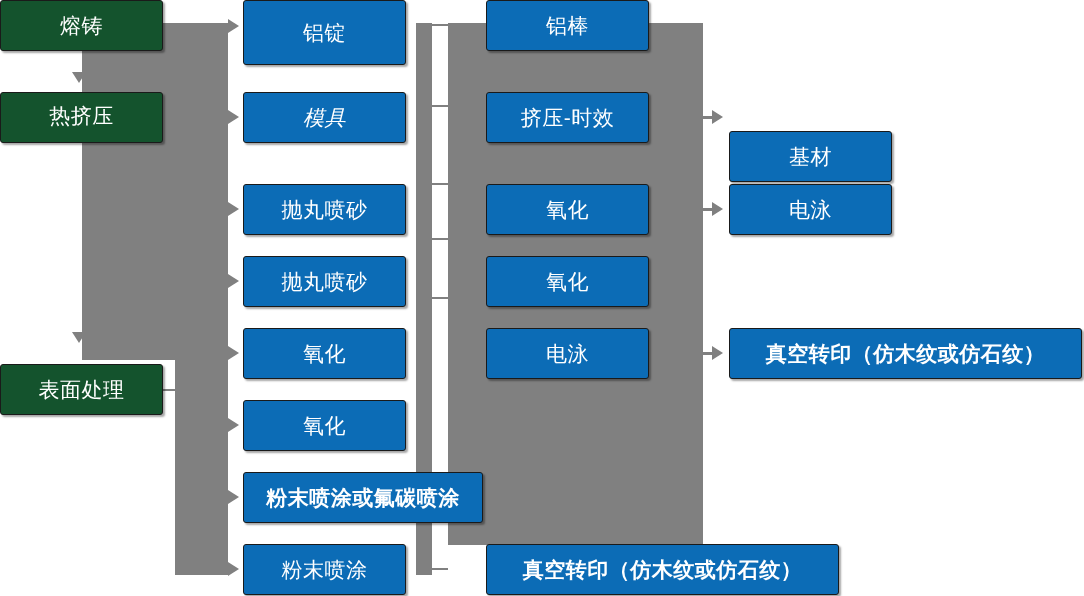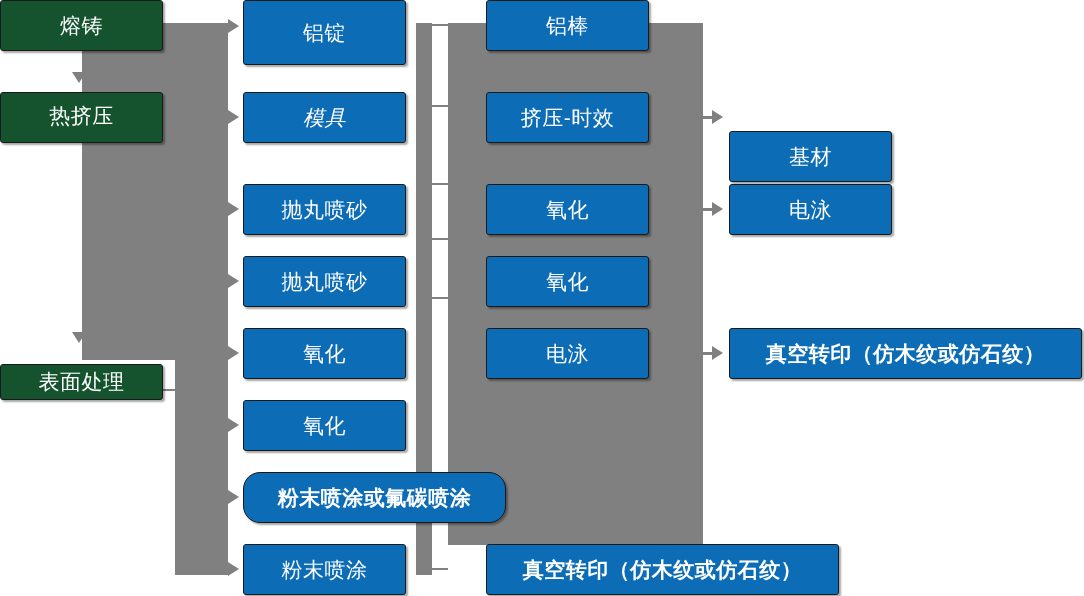--- a/index.html
+++ b/index.html
@@ -112,21 +112,21 @@
 
   <div class="arrow-stem" style="left:703px; top:352px; width:12px;"></div>
   <div class="arrow" style="left:712px; top:346px;"></div>
 
   <div class="node dark" style="left:0px; top:0px; width:163px; height:51px;">
     <span>熔铸</span>
   </div>
   <div class="node dark" style="left:0px; top:92px; width:163px; height:51px;font-family:Liberation Mono, monospace;">
     <span>热挤压</span>
   </div>
-  <div class="node dark" style="left:0px; top:364px; width:163px; height:36px;">
+  <div class="node dark" style="left:0px; top:364px; width:163px; height:51px;">
     <span>表面处理</span>
   </div>
 
   <div class="node light" style="left:243px; top:0px; width:163px; height:65px;">
     <span>铝锭</span>
   </div>
   <div class="node light" style="left:243px; top:92px; width:163px; height:51px;font-style:italic;">
     <span>模具</span>
   </div>
   <div class="node light" style="left:243px; top:184px; width:163px; height:51px;">
@@ -134,21 +134,21 @@
   </div>
   <div class="node light" style="left:243px; top:256px; width:163px; height:51px;">
     <span>抛丸喷砂</span>
   </div>
   <div class="node light" style="left:243px; top:328px; width:163px; height:51px;">
     <span>氧化</span>
   </div>
   <div class="node light" style="left:243px; top:400px; width:163px; height:51px;">
     <span>氧化</span>
   </div>
-  <div class="node light wide" style="left:243px; top:472px; width:263px; height:51px;border-radius:17px;">
+  <div class="node light wide" style="left:243px; top:472px; width:240px; height:51px;">
     <span>粉末喷涂或氟碳喷涂</span>
   </div>
   <div class="node light" style="left:243px; top:544px; width:163px; height:51px;text-align:center;">
     <span>粉末喷涂</span>
   </div>
 
   <div class="node light" style="left:486px; top:0px; width:163px; height:51px;">
     <span>铝棒</span>
   </div>
   <div class="node light" style="left:486px; top:92px; width:163px; height:51px;">

